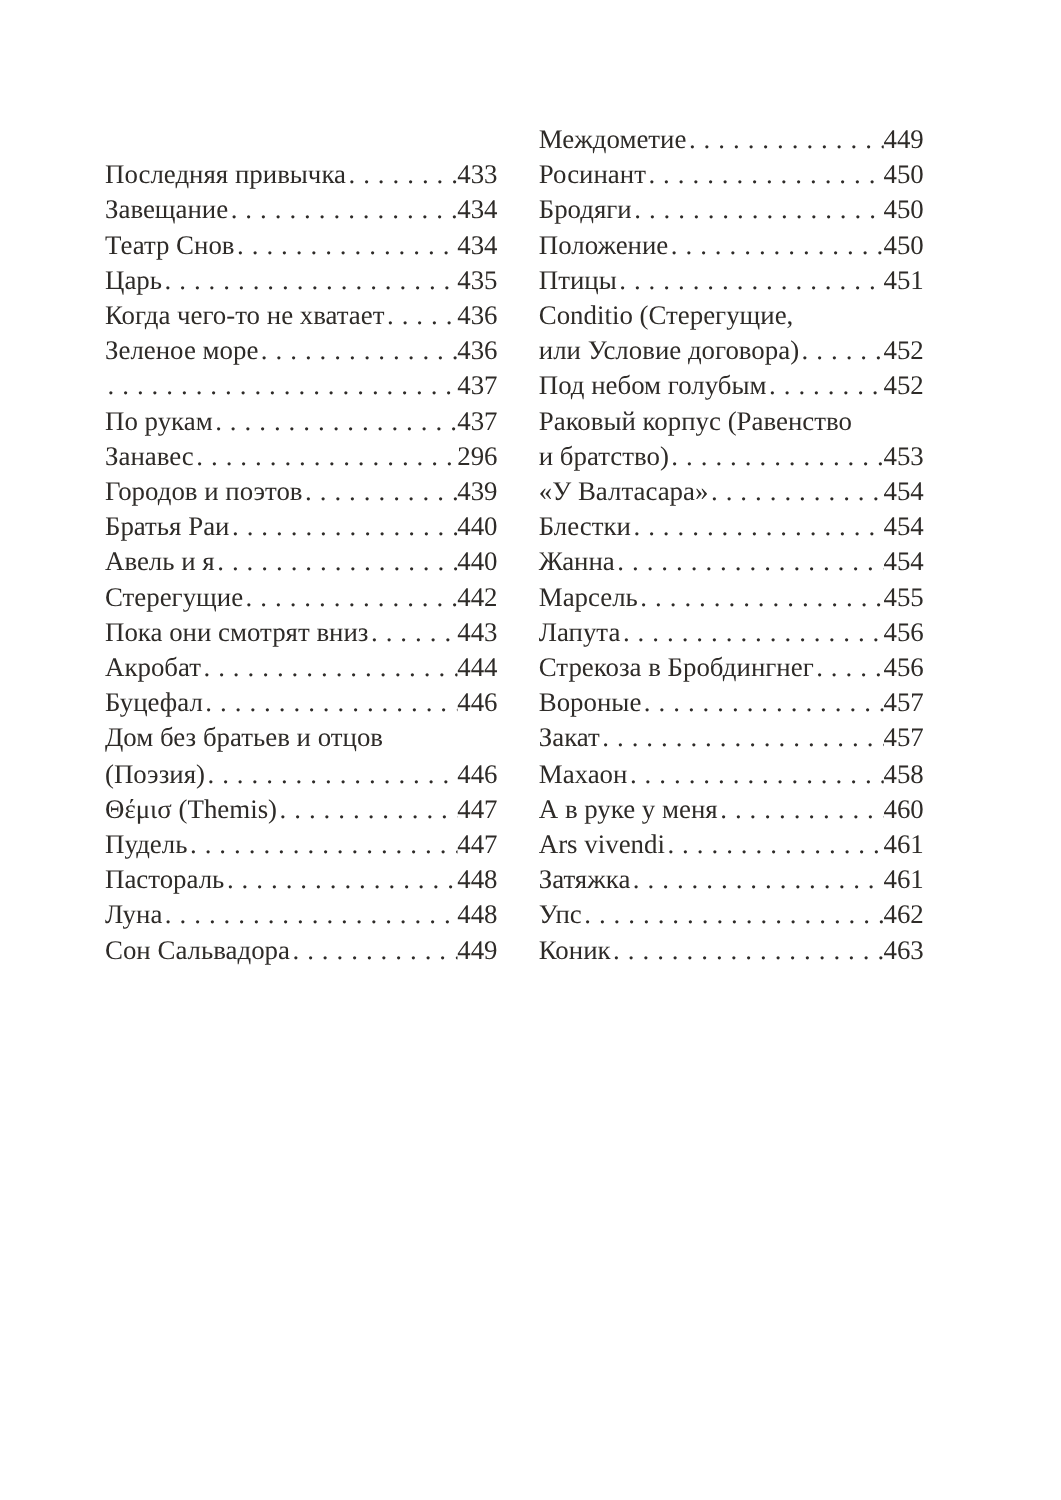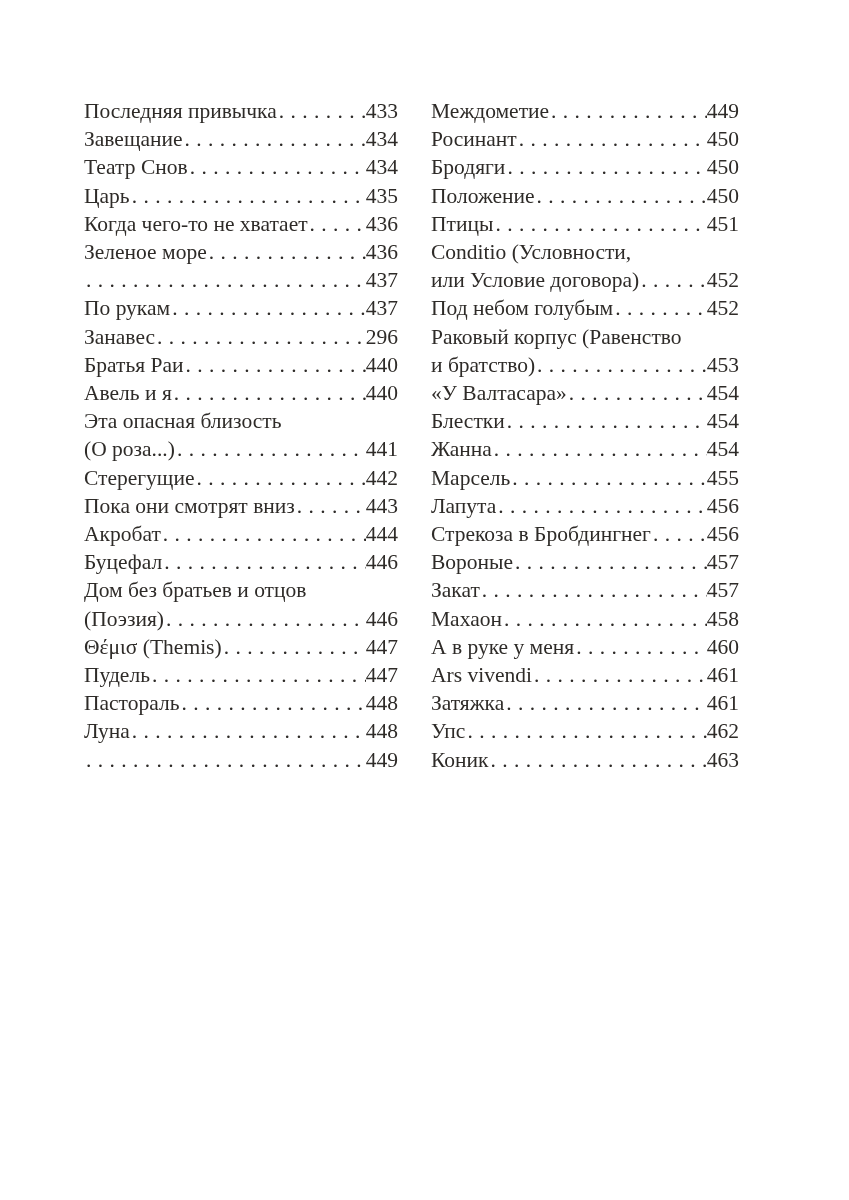--- a/index.html
+++ b/index.html
@@ -124,41 +124,40 @@
         </div>
         <div class="entry">
           <div class="row">
             <span class="label">Занавес</span>
             <span class="leader"></span>
             <span class="pagenum">296</span>
           </div>
         </div>
         <div class="entry">
           <div class="row">
+            <span class="label">Городов и поэтов</span>
+            <span class="leader"></span>
+            <span class="pagenum">439</span>
+          </div>
+        </div>
+        <div class="entry">
+          <div class="row">
             <span class="label">Братья Раи</span>
             <span class="leader"></span>
             <span class="pagenum">440</span>
           </div>
         </div>
         <div class="entry">
           <div class="row">
             <span class="label">Авель и я</span>
             <span class="leader"></span>
             <span class="pagenum">440</span>
           </div>
         </div>
         <div class="entry">
-          <div class="pre">Эта опасная близость</div>
-          <div class="row">
-            <span class="label">(О роза...)</span>
-            <span class="leader"></span>
-            <span class="pagenum">441</span>
-          </div>
-        </div>
-        <div class="entry">
           <div class="row">
             <span class="label">Стерегущие</span>
             <span class="leader"></span>
             <span class="pagenum">442</span>
           </div>
         </div>
         <div class="entry">
           <div class="row">
             <span class="label">Пока они смотрят вниз</span>
             <span class="leader"></span>
@@ -210,20 +209,21 @@
         </div>
         <div class="entry">
           <div class="row">
             <span class="label">Луна</span>
             <span class="leader"></span>
             <span class="pagenum">448</span>
           </div>
         </div>
         <div class="entry">
           <div class="row">
+            <span class="label">Сон Сальвадора</span>
             <span class="leader"></span>
             <span class="pagenum">449</span>
           </div>
         </div>
       </div>
     <div class="col col-right">
         <div class="entry">
           <div class="row">
             <span class="label">Междометие</span>
             <span class="leader"></span>
@@ -252,21 +252,21 @@
           </div>
         </div>
         <div class="entry">
           <div class="row">
             <span class="label">Птицы</span>
             <span class="leader"></span>
             <span class="pagenum">451</span>
           </div>
         </div>
         <div class="entry">
-          <div class="pre">Conditio (Условности,</div>
+          <div class="pre">Conditio (Стерегущие,</div>
           <div class="row">
             <span class="label">или Условие договора)</span>
             <span class="leader"></span>
             <span class="pagenum">452</span>
           </div>
         </div>
         <div class="entry">
           <div class="row">
             <span class="label">Под небом голубым</span>
             <span class="leader"></span>

